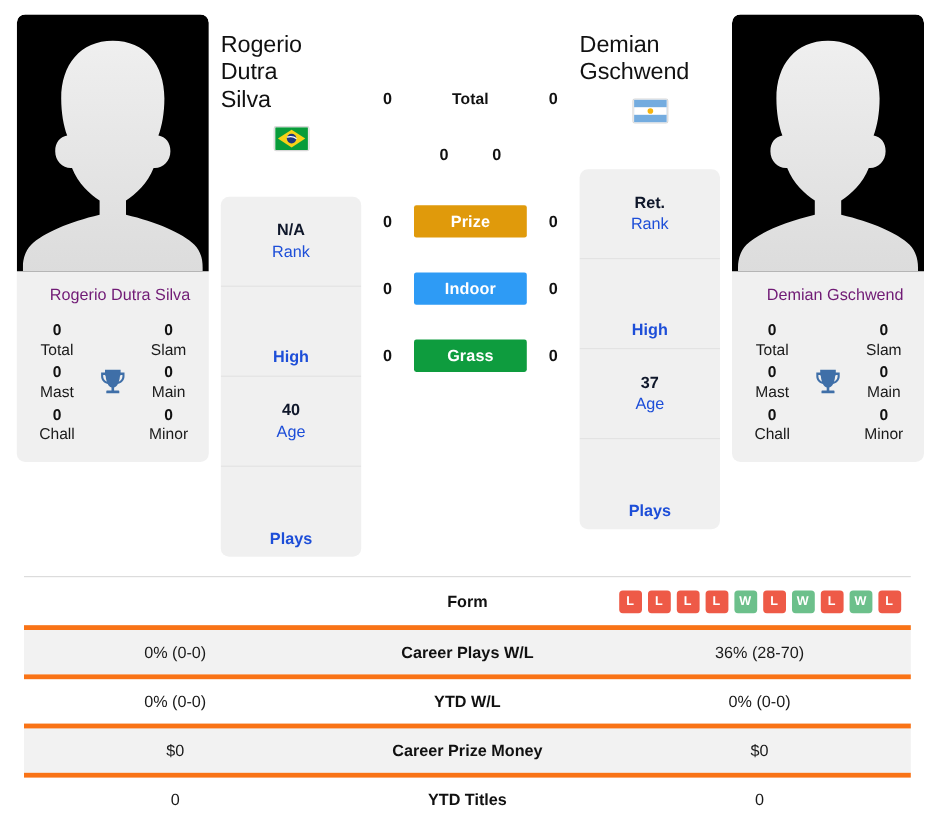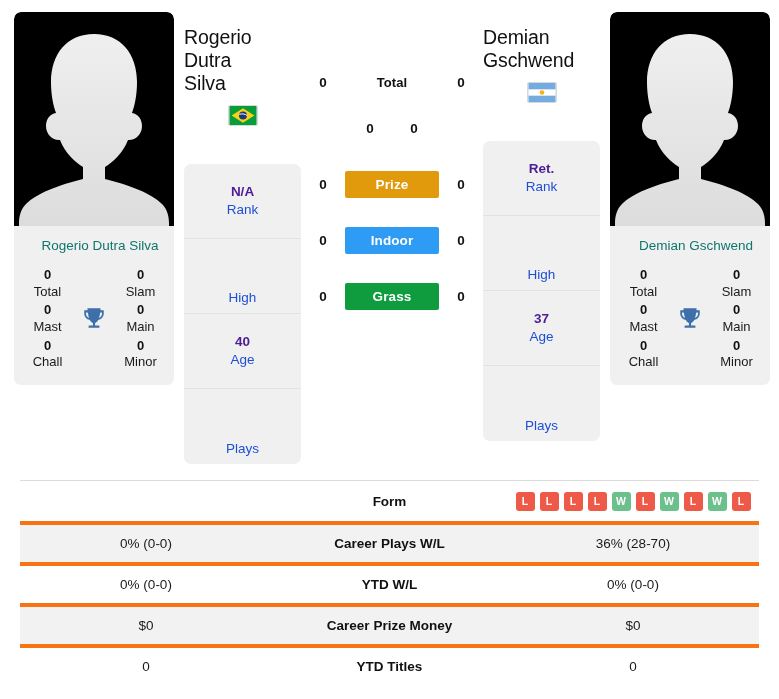--- a/index.html
+++ b/index.html
@@ -42,21 +42,21 @@
     position: absolute;
     left: 50%;
     bottom: 0;
     transform: translateX(-50%);
     width: 150px;
     height: 200px;
   }
   .photo-name {
     text-align: center;
     font-size: 13.5px;
-    color: #0f766e;
+    color: #701a75;
     padding: 12px 4px 13px 16px;
     line-height: 1.2;
   }
   .stat-grid {
     display: grid;
     grid-template-columns: 1fr 38px 1fr;
     grid-template-rows: repeat(3, 1fr);
     row-gap: 2px;
     padding: 0 6px 14px 6px;
     align-items: center;
@@ -127,27 +127,27 @@
     flex-direction: column;
     align-items: center;
     justify-content: center;
     border-bottom: 1px solid #e3e3e3;
     line-height: 1.3;
   }
   .info-row:last-child { border-bottom: none; }
   .info-val {
     font-size: 13.5px;
     font-weight: bold;
-    color: #4c1d95;
+    color: #0f172a;
   }
   .info-lbl {
     font-size: 13.5px;
     color: #1d4ed8;
   }
-  .info-lbl.solo { font-weight: normal; margin-top: 44px; }
+  .info-lbl.solo { font-weight: bold; margin-top: 44px; }
 
   
   .surface-col {
     flex: 1 1 auto;
     padding-top: 52px;
     display: flex;
     flex-direction: column;
     gap: 0px;
   }
   .surface-row {

